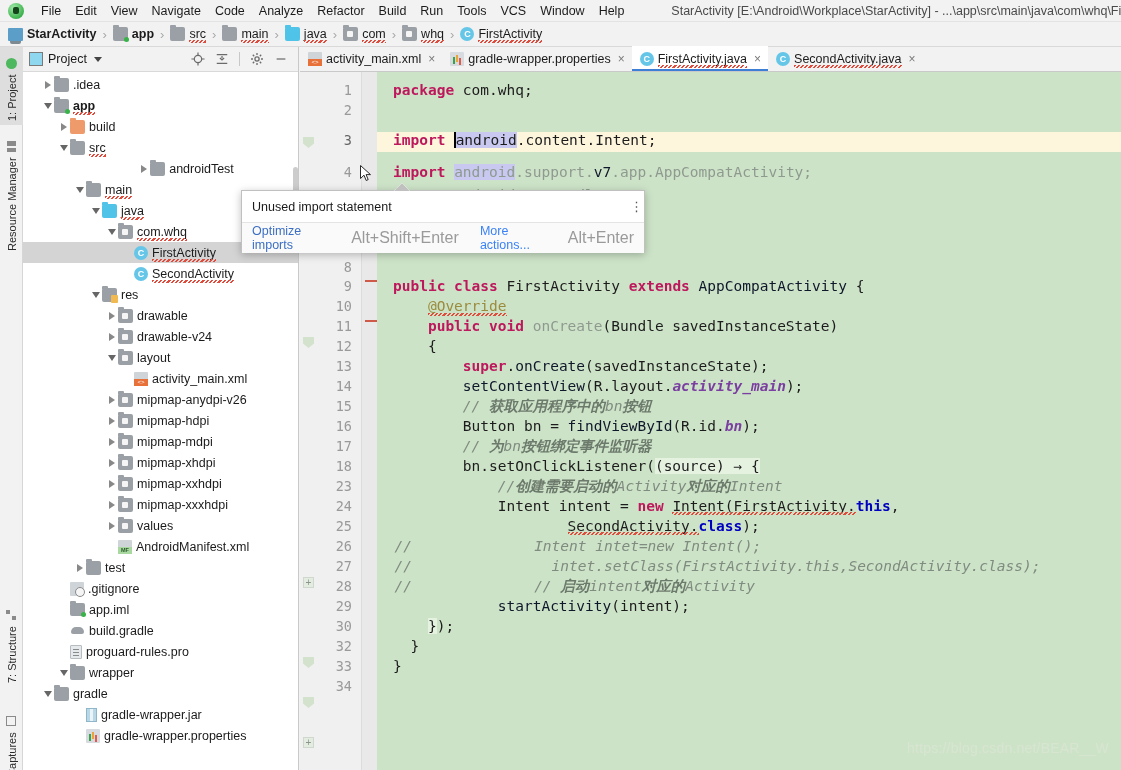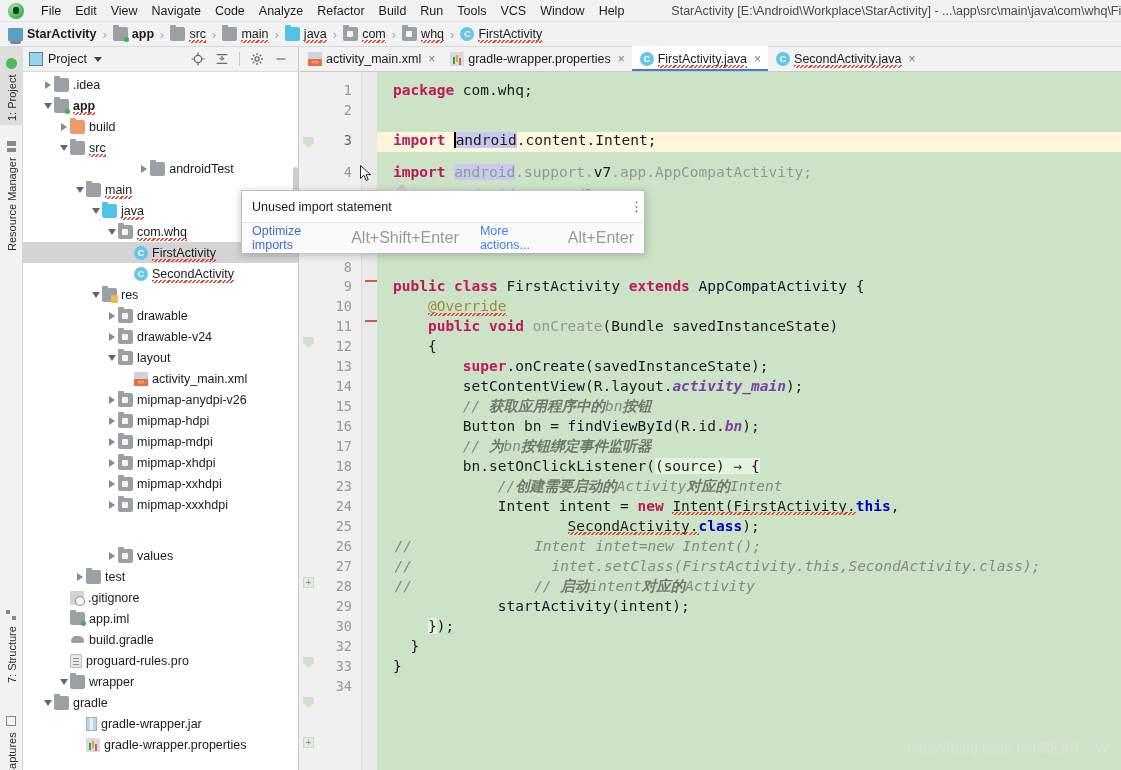--- a/index.html
+++ b/index.html
@@ -489,26 +489,31 @@
           <span class="ic ic-pkg"></span>
           <span class="tlabel">mipmap-xxhdpi</span>
         </div>
         <div class="tnode" style="padding-left: 82px;">
           <span class="arrow">
             <span class="arrow-r"></span>
           </span>
           <span class="ic ic-pkg"></span>
           <span class="tlabel">mipmap-xxxhdpi</span>
         </div>
-        <div class="tnode" style="padding-left: 82px; margin-top: 30px;">
+        <div class="tnode" style="padding-left: 82px;">
           <span class="arrow">
             <span class="arrow-r"></span>
           </span>
           <span class="ic ic-pkg"></span>
           <span class="tlabel">values</span>
+        </div>
+        <div class="tnode" style="padding-left: 82px;">
+          <span class="arrow"></span>
+          <span class="ic-manifest"></span>
+          <span class="tlabel">AndroidManifest.xml</span>
         </div>
         <div class="tnode" style="padding-left: 50px;">
           <span class="arrow">
             <span class="arrow-r"></span>
           </span>
           <span class="ic ic-folder"></span>
           <span class="tlabel">test</span>
         </div>
         <div class="tnode" style="padding-left: 34px;">
           <span class="arrow"></span>

